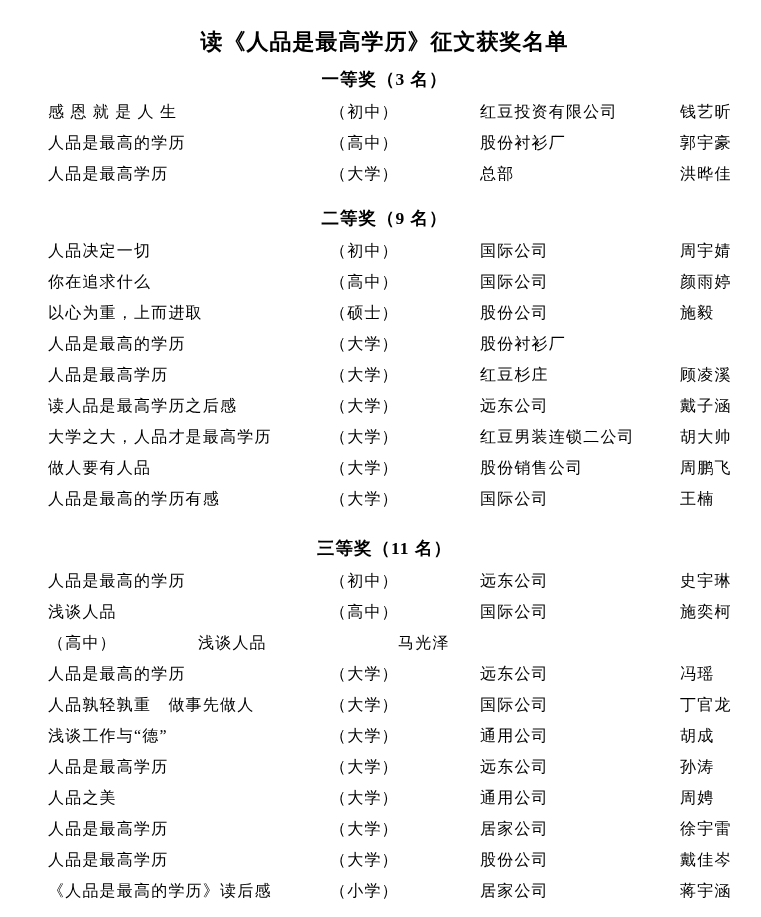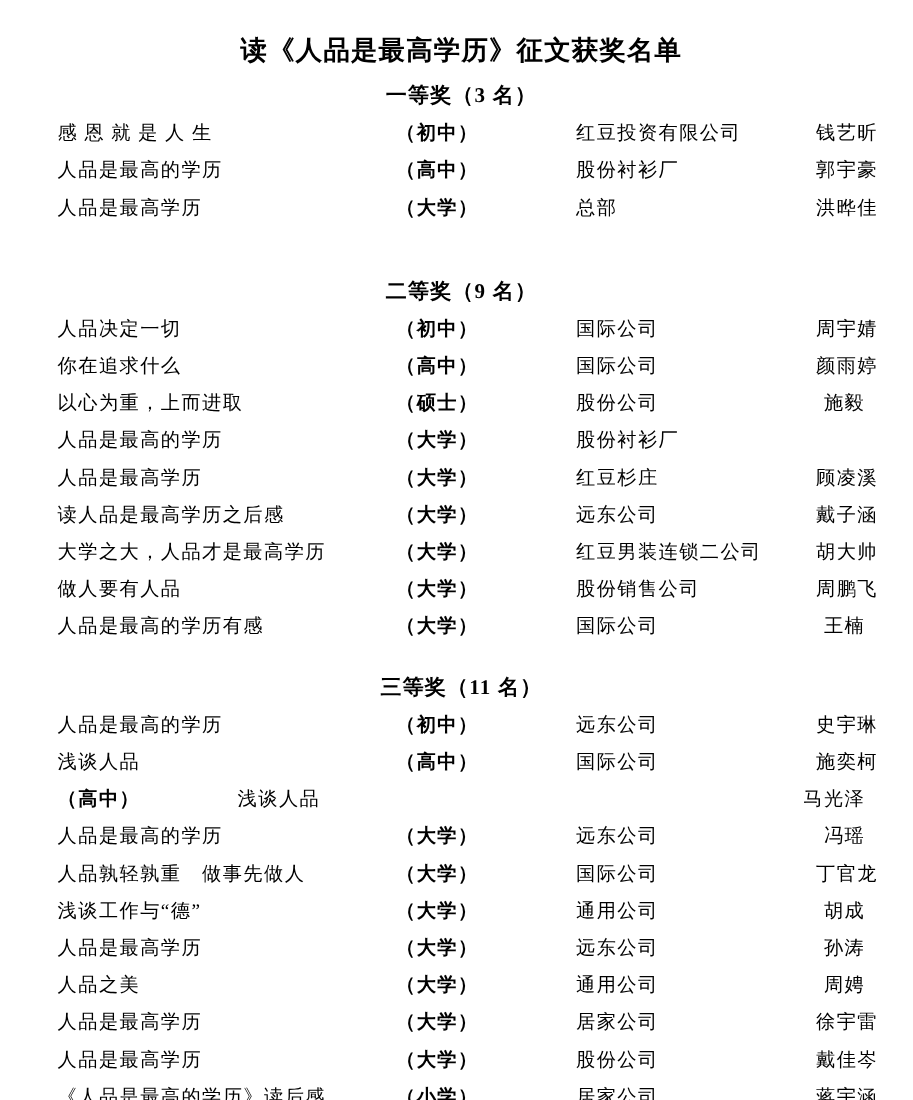--- a/index.html
+++ b/index.html
@@ -31,35 +31,35 @@
   }
   .section { margin: 0; }
   .section-header {
     margin-top: 4px;
     font-size: 17.5px;
     font-weight: bold;
     line-height: 34px;
     letter-spacing: 1px;
     text-align: center;
   }
-  .section + .section .section-header { margin-top: 36px; }
+  .section + .section .section-header { margin-top: 12px; }
   .section:last-child .section-header { margin-top: 17px; }
   .row {
     display: flex;
     align-items: baseline;
     line-height: 31px;
     font-size: 16px;
     letter-spacing: 1.2px;
     white-space: nowrap;
     gap: 20px;
   }
   .cell-essay { flex: 0 0 262px; overflow: visible; }
-  .cell-level { flex: 0 0 130px; font-weight: bold; }
+  .cell-level { flex: 0 0 130px; }
   .cell-org   { flex: 0 0 180px; }
-  .cell-name  { flex: 1 1 auto; text-align: right; }
+  .cell-name  { flex: 1 1 auto; }
 </style>
 </head>
 <body>
 
 <div class="page">
   <h1 class="doc-title">读《人品是最高学历》征文获奖名单</h1>
   <div id="sections">
       <div class="section">
         <div class="section-header">一等奖（3 名）</div>
         <div class="row">

